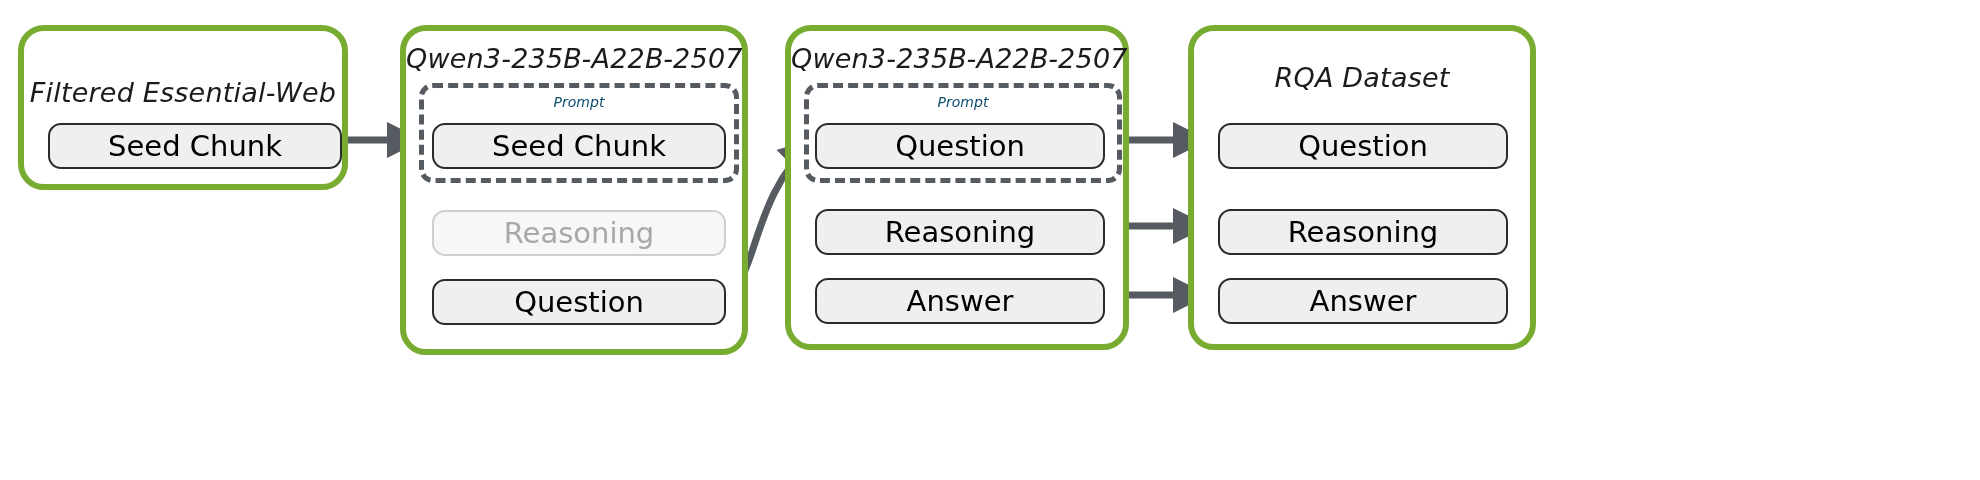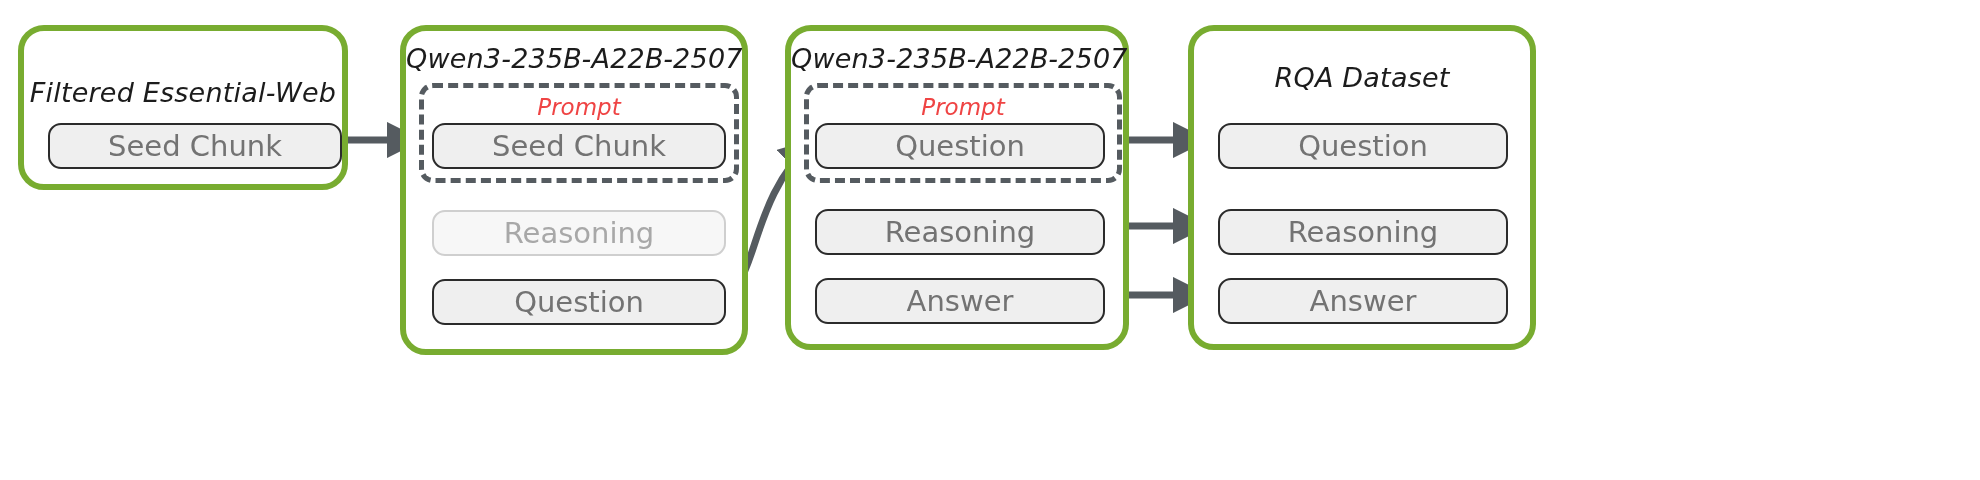--- a/index.html
+++ b/index.html
@@ -36,37 +36,37 @@
     box-sizing:border-box;
     border:5px dashed #555b60;
     border-radius:14px;
     background:transparent;
   }
   .prompt-title{
     position:absolute;
     left:0;right:0;
     text-align:center;
     font-style:italic;
-    font-size:23px;
-    color:#ef4444;
+    font-size:14px;
+    color:#0c4a6e;
     white-space:nowrap;
   }
 
   
   .pill{
     position:absolute;
     box-sizing:border-box;
     display:flex;
     align-items:center;
     justify-content:center;
     background:#efefef;
     border:2px solid #2b2b2b;
     border-radius:13px;
     font-size:29px;
-    color:#737373;
+    color:#000000;
     white-space:nowrap;
   }
   .pill.muted{
     background:#f7f7f7;
     border-color:#cfcfcf;
     color:#a8a8a8;
   }
 
   
   #arrows{

